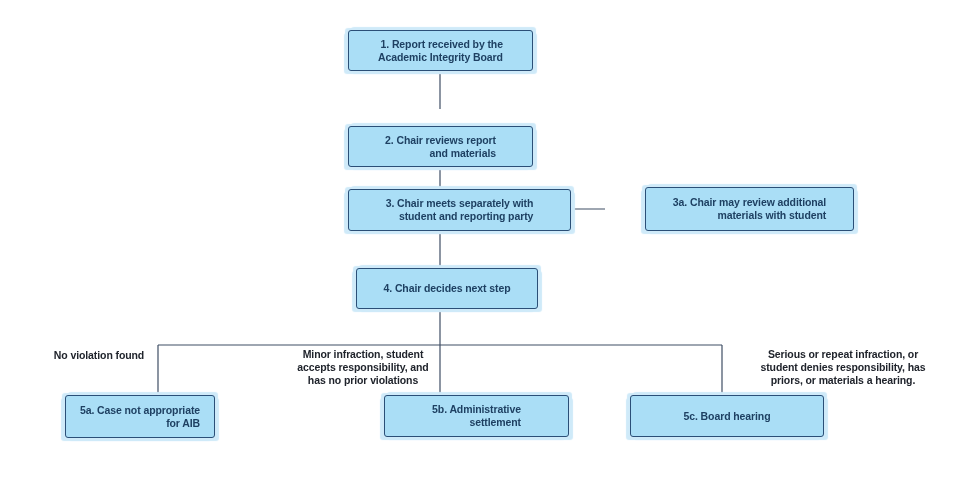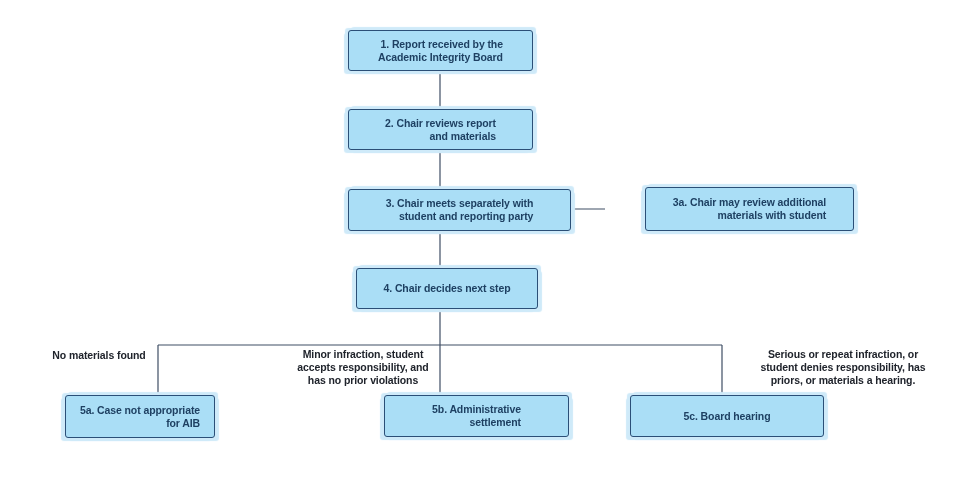--- a/index.html
+++ b/index.html
@@ -82,40 +82,40 @@
     <line x1="440" y1="309" x2="440" y2="345"></line>
     <line x1="158" y1="345" x2="722" y2="345"></line>
     <line x1="158" y1="345" x2="158" y2="395"></line>
     <line x1="440" y1="345" x2="440" y2="395"></line>
     <line x1="722" y1="345" x2="722" y2="395"></line>
   </svg>
 
   <div class="node" style="left:348px; top:30px;  width:185px; height:41px;">1. Report received by the
 Academic Integrity Board</div>
 
-  <div class="node" style="left:348px; top:109px; width:185px; height:41px;">2. Chair reviews report
+  <div class="node" style="left:348px; top:126px; width:185px; height:41px;">2. Chair reviews report
 and materials</div>
 
   <div class="node" style="left:348px; top:189px; width:223px; height:42px;">3. Chair meets separately with
 student and reporting party</div>
 
   <div class="node" style="left:605px; top:187px; width:209px; height:44px;margin-left:40px;">3a. Chair may review additional
 materials with student</div>
 
   <div class="node" style="left:356px; top:268px; width:182px; height:41px;">4. Chair decides next step</div>
 
   <div class="node" style="left:65px;  top:395px; width:150px; height:43px;">5a. Case not appropriate
 for AIB</div>
 
   <div class="node" style="left:348px; top:395px; width:185px; height:42px;margin-left:36px;">5b. Administrative
 settlement</div>
 
   <div class="node" style="left:630px; top:395px; width:194px; height:42px;">5c. Board hearing</div>
 
-  <div class="branch-label" style="left:34px;  top:349px; width:130px;">No materials found</div>
+  <div class="branch-label" style="left:34px;  top:349px; width:130px;">No violation found</div>
 
   <div class="branch-label" style="left:277px; top:348px; width:172px;">Minor infraction, student
 accepts responsibility, and
 has no prior violations</div>
 
   <div class="branch-label" style="left:730px; top:348px; width:226px;">Serious or repeat infraction, or
 student denies responsibility, has
 priors, or materials a hearing.</div>
 
 </div>

